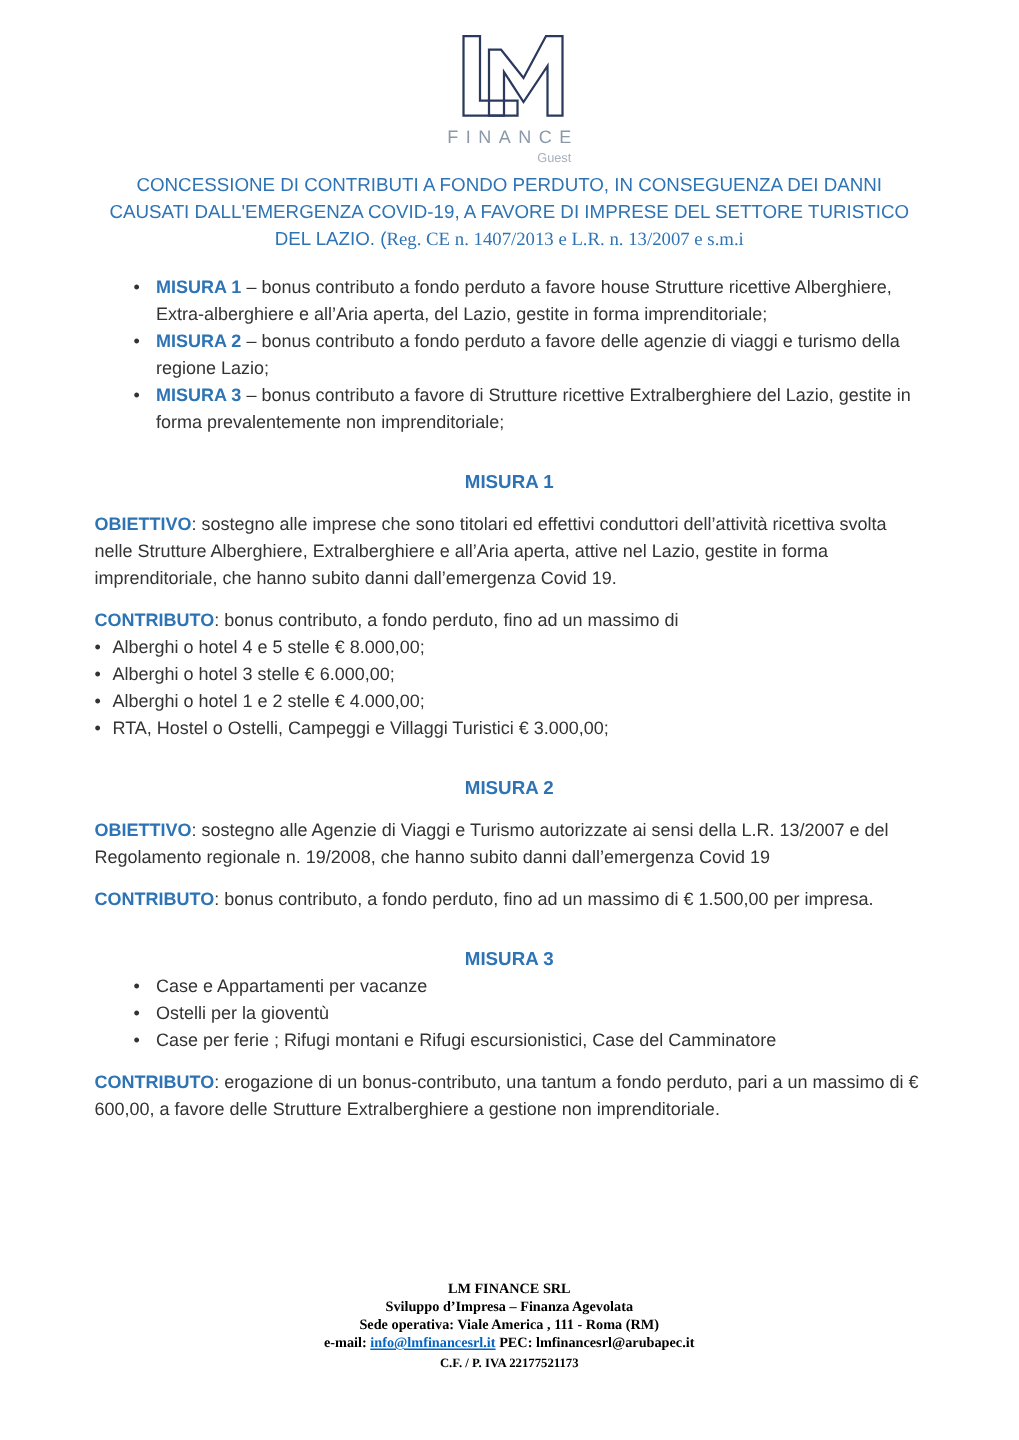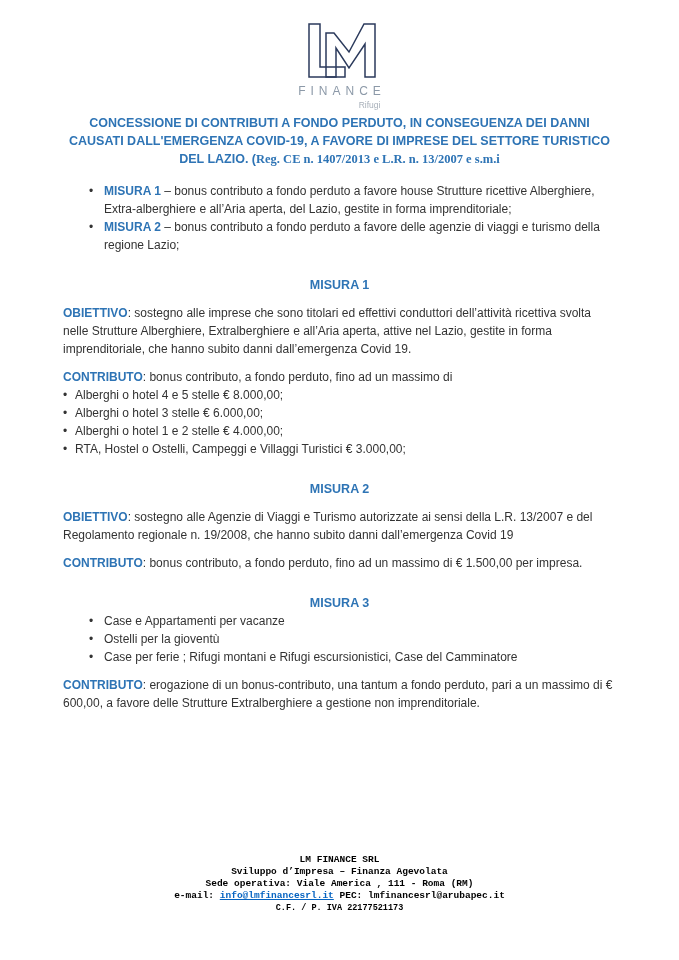--- a/index.html
+++ b/index.html
@@ -21,21 +21,21 @@
     color: #8C99A8; font-size: 12px; letter-spacing: 5px;
     margin-top: 2px; padding-left: 5px; font-weight: 400;
   }
   .logo-group {
     color: #A8B0BA; font-size: 8.5px; line-height: 10px; margin-top: 0;
   }
   .logo-group span { display: inline-block; transform: translateX(30px); }
   
   .title {
     margin: 4px 0 0 0; text-align: center;
-    font-size: 12.5px; line-height: 18px; font-weight: bold;
+    font-size: 12.5px; line-height: 18px; font-weight: normal;
     color: #2E74B5;
   }
   .title .serif { font-family: "Liberation Serif", serif; }
   
   .blabel { color: #2E74B5; font-weight: bold; }
   ul { list-style: none; margin: 0; padding: 0; }
   ul.measures { margin-top: 14px; }
   ul.measures li { position: relative; padding-left: 41px; }
   ul.measures li::before { content: "\2022"; position: absolute; left: 26px; }
   ul.flush li { position: relative; padding-left: 12px; }
@@ -44,46 +44,47 @@
     margin: 22px 0 0 0; text-align: center;
     font-size: 12.5px; line-height: 18px; font-weight: bold;
     color: #2E74B5;
   }
   p.para { margin: 10px 0 0 0; }
   p.para.tight { margin-bottom: 0; }
   
   .footer {
     position: absolute; left: 0; right: 0; bottom: 46px;
     text-align: center;
-    font-family: Liberation Mono, monospace;
+    font-family: Liberation Serif, serif;
     font-weight: bold; color: #000000;
     font-size: 9.5px; line-height: 12px;
   }
   .footer .vat { font-size: 8.5px; }
   .footer a { color: #0563C1; text-decoration: underline; }
 </style>
 </head>
 <body>
 
 <div class="page">
 
   <header class="logo">
     <svg width="82" height="60" viewBox="0 0 82 60" fill="none" stroke="#2B3A5C" stroke-width="1.5">
       <path d="M10 4 H21 V47 H46 V57 H10 Z"></path>
       <path d="M27 57 V13 H35 L50 32 L65 4 H76 V57 H66 V24 L50 48 L37 28 V57 Z"></path>
     </svg>
     <div class="logo-finance">FINANCE</div>
-    <div class="logo-group"><span>Rifugi</span></div>
+    <div class="logo-group"><span>Guest</span></div>
   </header>
 
   <h1 class="title"><span>CONCESSIONE DI CONTRIBUTI A FONDO PERDUTO, IN CONSEGUENZA DEI DANNI CAUSATI DALL'EMERGENZA COVID-19, A FAVORE DI IMPRESE DEL SETTORE TURISTICO DEL LAZIO. (</span><span class="serif">Reg. CE n. 1407/2013 e L.R. n. 13/2007 e s.m.i</span></h1>
 
   <ul class="measures">
     <li><span class="blabel">MISURA 1</span> <span>– bonus contributo a fondo perduto a favore house Strutture ricettive Alberghiere, Extra-alberghiere e all’Aria aperta, del Lazio, gestite in forma imprenditoriale;</span></li>
     <li><span class="blabel">MISURA 2</span> <span>– bonus contributo a fondo perduto a favore delle agenzie di viaggi e turismo della regione Lazio;</span></li>
+    <li><span class="blabel">MISURA 3</span> <span>– bonus contributo a favore di Strutture ricettive Extralberghiere del Lazio, gestite in forma prevalentemente non imprenditoriale;</span></li>
   </ul>
 
   <h2 class="mhead">MISURA 1</h2>
   <p class="para"><span class="blabel">OBIETTIVO</span><span>: sostegno alle imprese che sono titolari ed effettivi conduttori dell’attività ricettiva svolta nelle Strutture Alberghiere, Extralberghiere e all’Aria aperta, attive nel Lazio, gestite in forma imprenditoriale, che hanno subito danni dall’emergenza Covid 19.</span></p>
   <p class="para tight"><span class="blabel">CONTRIBUTO</span><span>: bonus contributo, a fondo perduto, fino ad un massimo di</span></p>
   <ul class="flush">
     <li>Alberghi o hotel 4 e 5 stelle € 8.000,00;</li>
     <li>Alberghi o hotel 3 stelle € 6.000,00;</li>
     <li>Alberghi o hotel 1 e 2 stelle € 4.000,00;</li>
     <li>RTA, Hostel o Ostelli, Campeggi e Villaggi Turistici € 3.000,00;</li>

